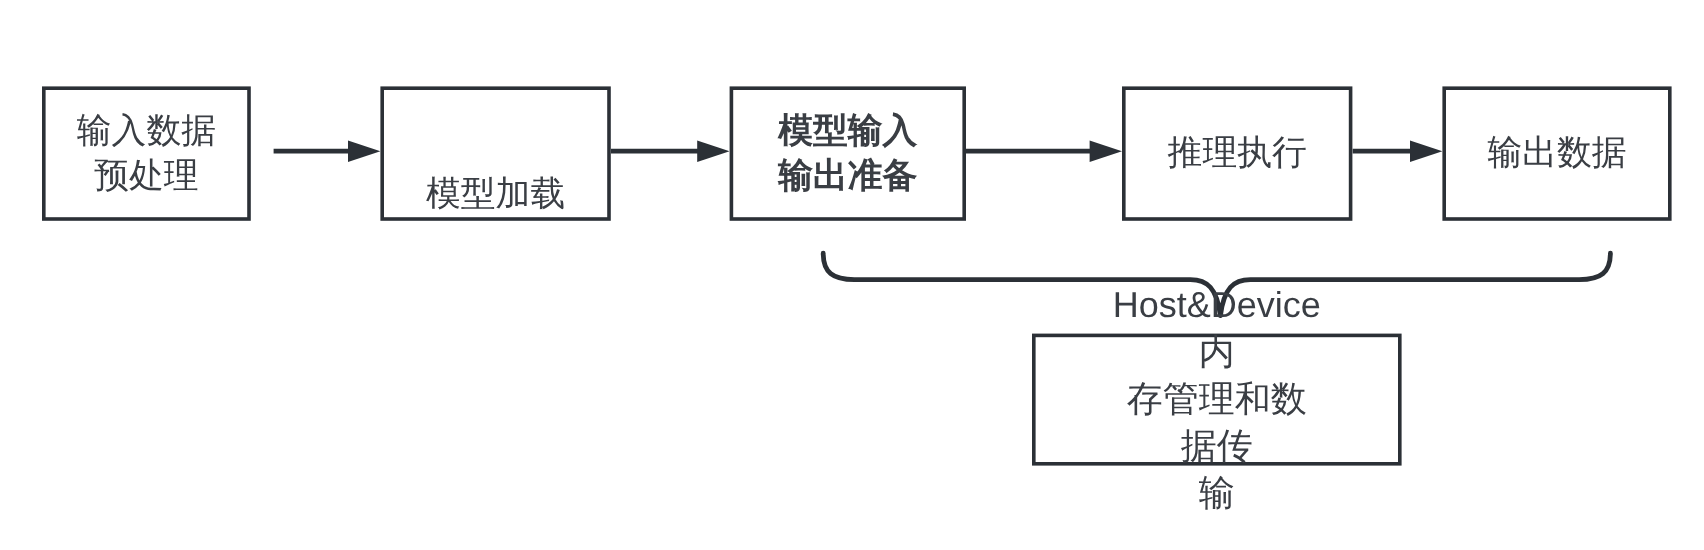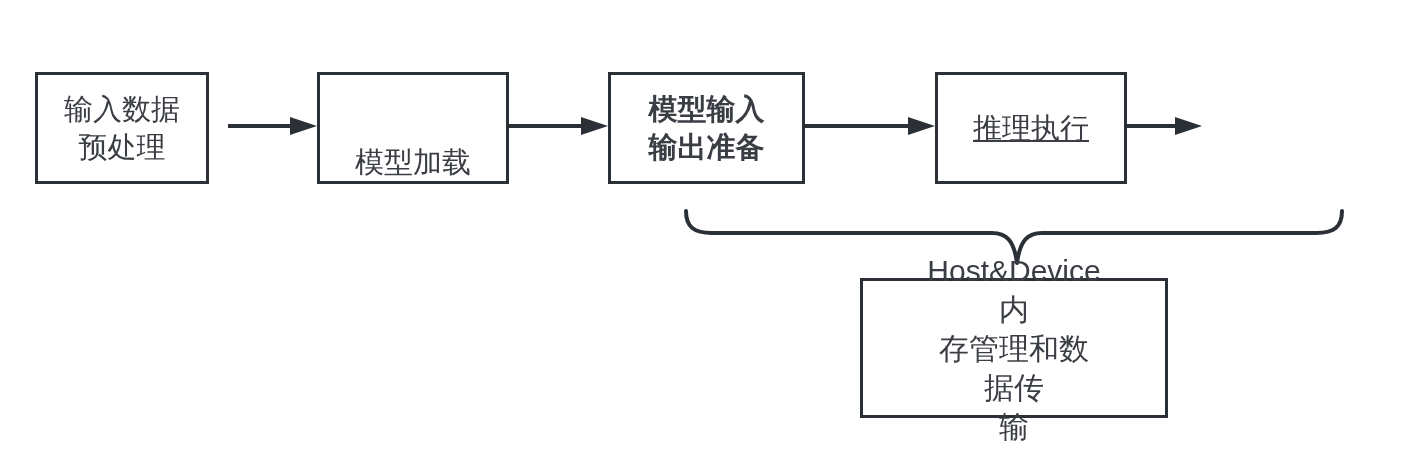--- a/index.html
+++ b/index.html
@@ -27,26 +27,26 @@
     justify-content: center;
     text-align: center;
     color: #3a3e44;
     font-size: 29px;
     line-height: 38px;
   }
   .node-label { white-space: pre-line; }
   .node-1 { left: 35px;   top: 72px; width: 174px; height: 112px; }
   .node-2 { left: 317px;  top: 72px; width: 192px; height: 112px; align-items: flex-end; }
   .node-3 { left: 608px;  top: 72px; width: 197px; height: 112px; font-weight: bold; }
-  .node-4 { left: 935px;  top: 72px; width: 192px; height: 112px; text-decoration: underline; }
+  .node-4 { left: 935px;  top: 72px; width: 192px; height: 112px; }
   .node-5 { left: 1202px; top: 72px; width: 191px; height: 112px; }
   .annotation-box {
     position: absolute;
     left: 860px; top: 278px;
-    width: 308px; height: 140px;
+    width: 308px; height: 110px;
     box-sizing: border-box;
     border: 3px solid #2b3036;
     background: #ffffff;
   }
   .annotation-text {
     position: absolute;
     left: 50%; top: 50%;
     transform: translate(-50%, -50%);
     text-align: center;
     color: #3a3e44;
@@ -102,20 +102,23 @@
 
   <div class="node node-3">
     <span class="node-label">模型输入
 输出准备</span>
   </div>
 
   <div class="node node-4">
     <span class="node-label">推理执行</span>
   </div>
 
+  <div class="node node-5">
+    <span class="node-label">输出数据</span>
+  </div>
 
   <div class="annotation-box">
     <span class="annotation-text">Host&amp;Device内
 存管理和数据传
 输</span>
   </div>
 
 </div>
 
 </body></html>

